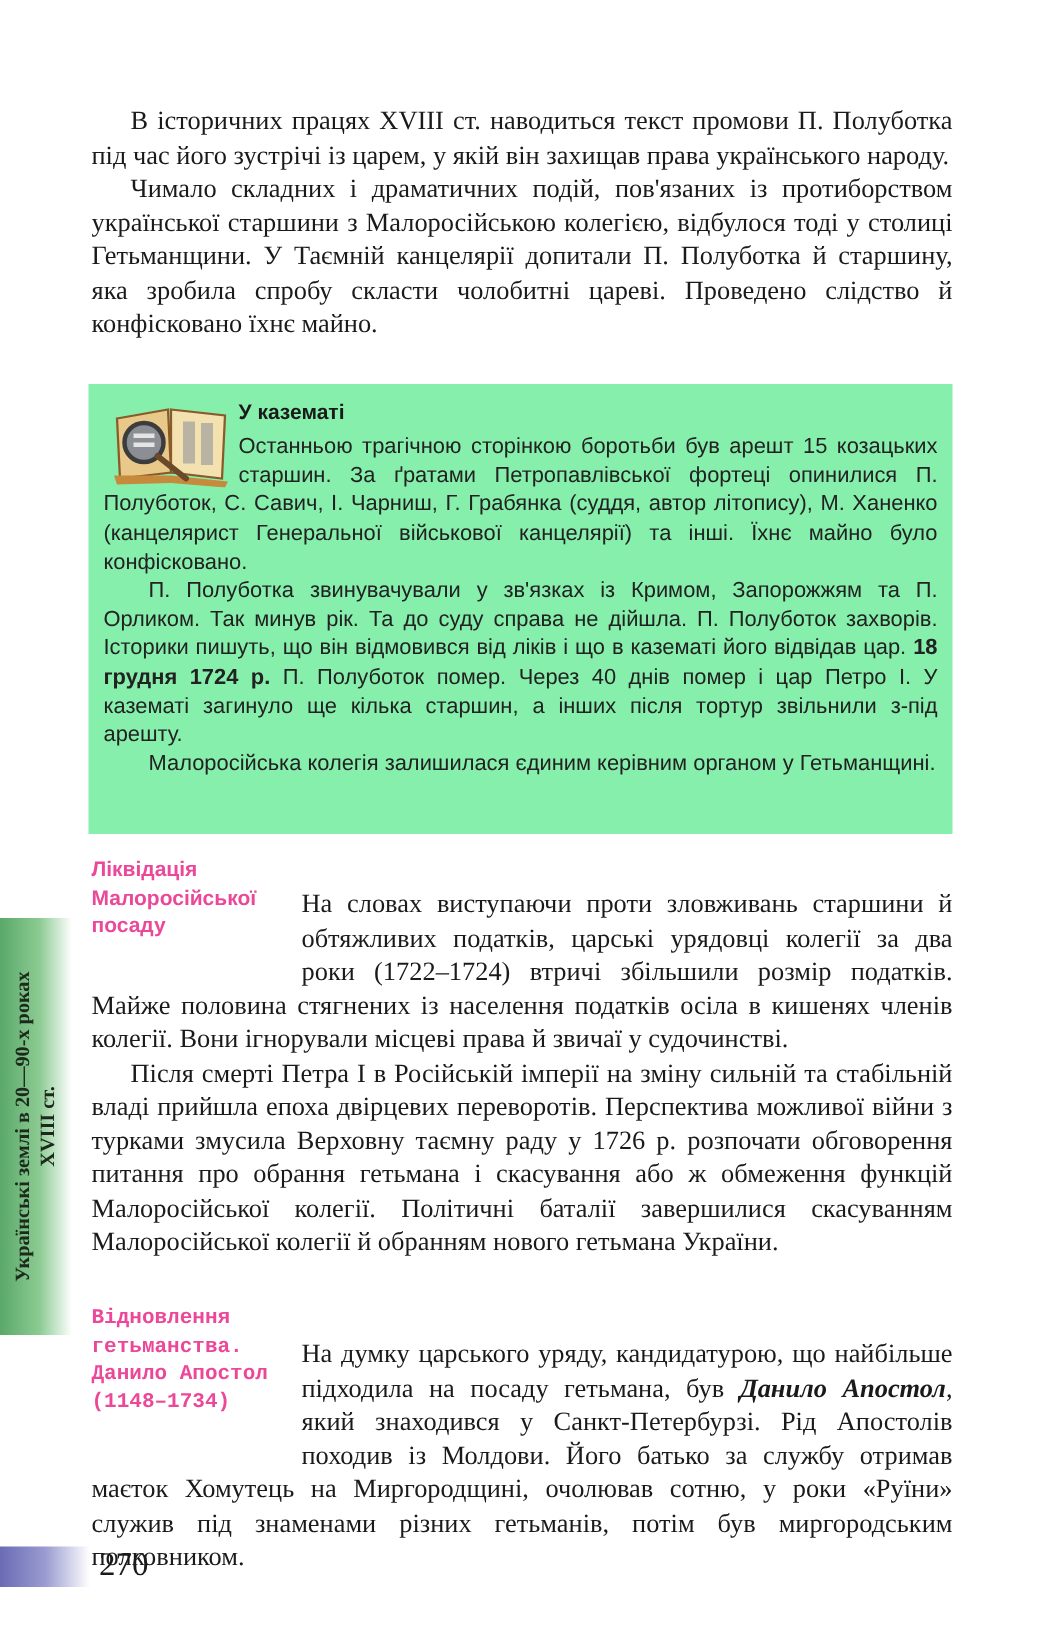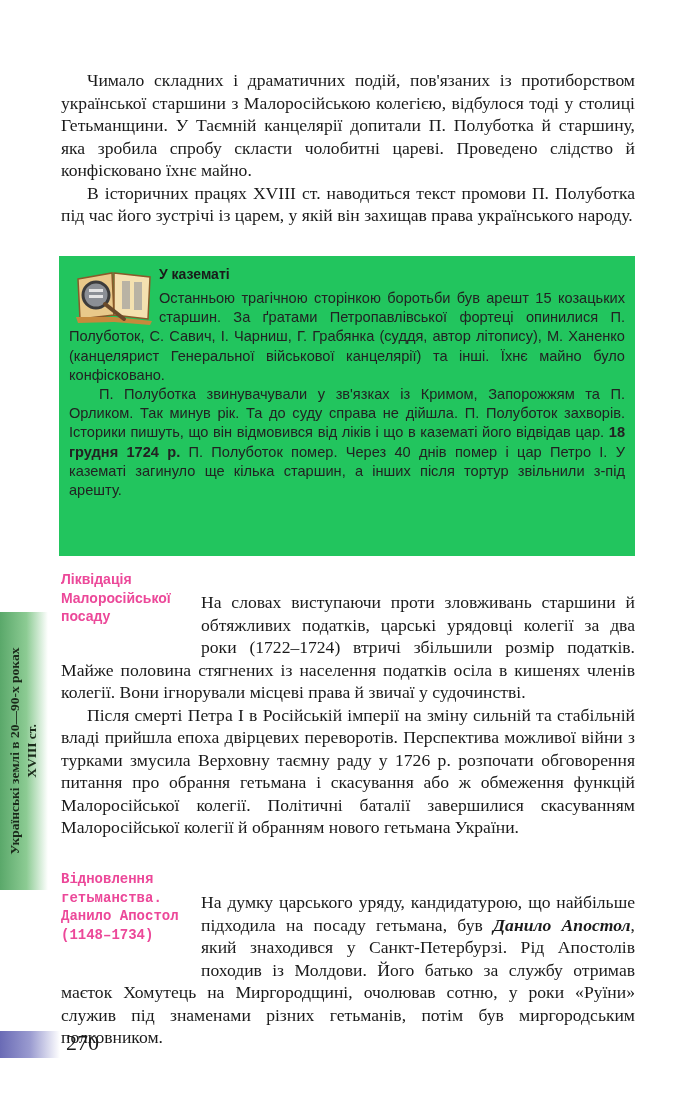--- a/index.html
+++ b/index.html
@@ -9,21 +9,21 @@
   }
   .serif {
     font-family: "Liberation Serif", "DejaVu Serif", serif;
     font-size: 17.6px; line-height: 22.5px; text-align: justify;
   }
   .para { margin: 0; text-indent: 26px; }
   .top-block { position: absolute; left: 61px; top: 69px; width: 574px; }
 
   .infobox {
     position: absolute; left: 59px; top: 256px; width: 576px; height: 300px;
-    background: #22c55e;
+    background: #86efac;
   }
   .infobox .icon {
     position: absolute; left: 13px; top: 9px; width: 84px; height: 60px;
   }
   .infobox .title {
     position: absolute; left: 100px; top: 10px;
     font-family: "Liberation Sans", "DejaVu Sans", sans-serif; font-weight: bold; font-size: 14px;
   }
   .sans {
     font-family: "Liberation Sans", "DejaVu Sans", sans-serif;
@@ -61,22 +61,22 @@
     position: absolute; left: 66px; top: 1030px;
     font-family: "Liberation Serif", "DejaVu Serif", serif; font-size: 22px; color: #1a1a1a;
   }
   .bold-sans { font-weight: bold; }
   .italic-name { font-style: italic; font-weight: bold; }
 </style>
 </head>
 <body>
 
 <div class="top-block serif">
+  <p class="para">В історичних працях XVIII ст. наводиться текст промови П. Полуботка під час його зустрічі із царем, у якій він захищав права українського народу.</p>
   <p class="para">Чимало складних і драматичних подій, пов'язаних із протиборством української старшини з Малоросійською колегією, відбулося тоді у столиці Гетьманщини. У Таємній канцелярії допитали П. Полуботка й старшину, яка зробила спробу скласти чолобитні цареві. Проведено слідство й конфісковано їхнє майно.</p>
-  <p class="para">В історичних працях XVIII ст. наводиться текст промови П. Полуботка під час його зустрічі із царем, у якій він захищав права українського народу.</p>
 </div>
 
 <div class="infobox">
   <div class="icon">
     <svg width="84" height="60" viewBox="0 0 84 60">
       <path d="M6 14 L40 8 L42 50 L8 54 Z" fill="#e9c98a" stroke="#8a5a2a" stroke-width="1.5"></path>
       <path d="M42 8 L78 12 L76 54 L42 50 Z" fill="#f4e1b0" stroke="#8a5a2a" stroke-width="1.5"></path>
       <path d="M4 52 L42 52 L80 56 L78 60 L42 57 L6 58 Z" fill="#c58a3c"></path>
       <rect x="50" y="16" width="8" height="28" fill="#b9b3a4"></rect>
       <rect x="62" y="17" width="8" height="28" fill="#b9b3a4"></rect>
@@ -84,20 +84,21 @@
       <rect x="17" y="24" width="14" height="3" fill="#e4e4e4"></rect>
       <rect x="17" y="30" width="14" height="3" fill="#e4e4e4"></rect>
       <line x1="33" y1="39" x2="52" y2="54" stroke="#6a4a2a" stroke-width="4" stroke-linecap="round"></line>
     </svg>
   </div>
   <div class="title">У казематі</div>
   <div class="body-text sans">
     <div class="float-space"></div>
     <p>Останньою трагічною сторінкою боротьби був арешт 15 козацьких старшин. За ґратами Петропавлівської фортеці опинилися П. Полуботок, С. Савич, І. Чарниш, Г. Грабянка (суддя, автор літопису), М. Ханенко (канцелярист Генеральної військової канцелярії) та інші. Їхнє майно було конфісковано.</p>
     <p class="indent"><span>П. Полуботка звинувачували у зв'язках із Кримом, Запорожжям та П. Орликом. Так минув рік. Та до суду справа не дійшла. П. Полуботок захворів. Історики пишуть, що він відмовився від ліків і що в казематі його відвідав цар. </span><span class="bold-sans">18 грудня 1724 р.</span><span> П. Полуботок помер. Через 40 днів помер і цар Петро І. У казематі загинуло ще кілька старшин, а інших після тортур звільнили з-під арешту.</span></p>
+    <p class="indent">Малоросійська колегія залишилася єдиним керівним органом у Гетьманщині.</p>
   </div>
 </div>
 
 <div class="sidenote" style="top:570px;">
   <div>Ліквідація</div>
   <div>Малоросійської</div>
   <div>посаду</div>
 </div>
 <div class="section serif" style="top:567px;">
   <div class="float-space" style="height:66px;"></div>

